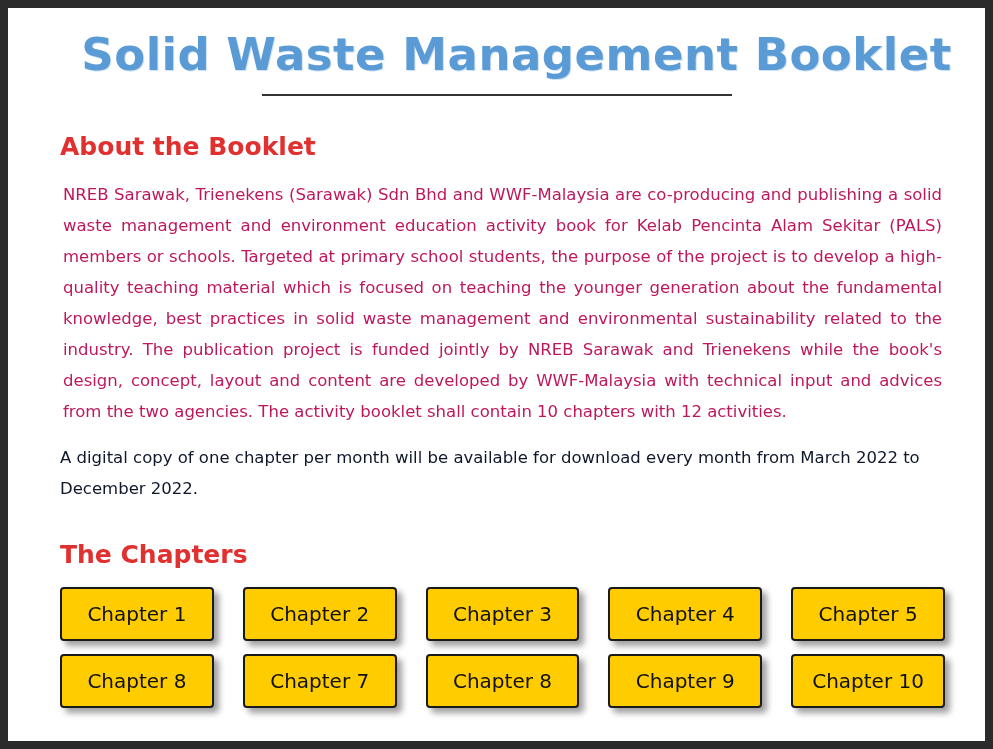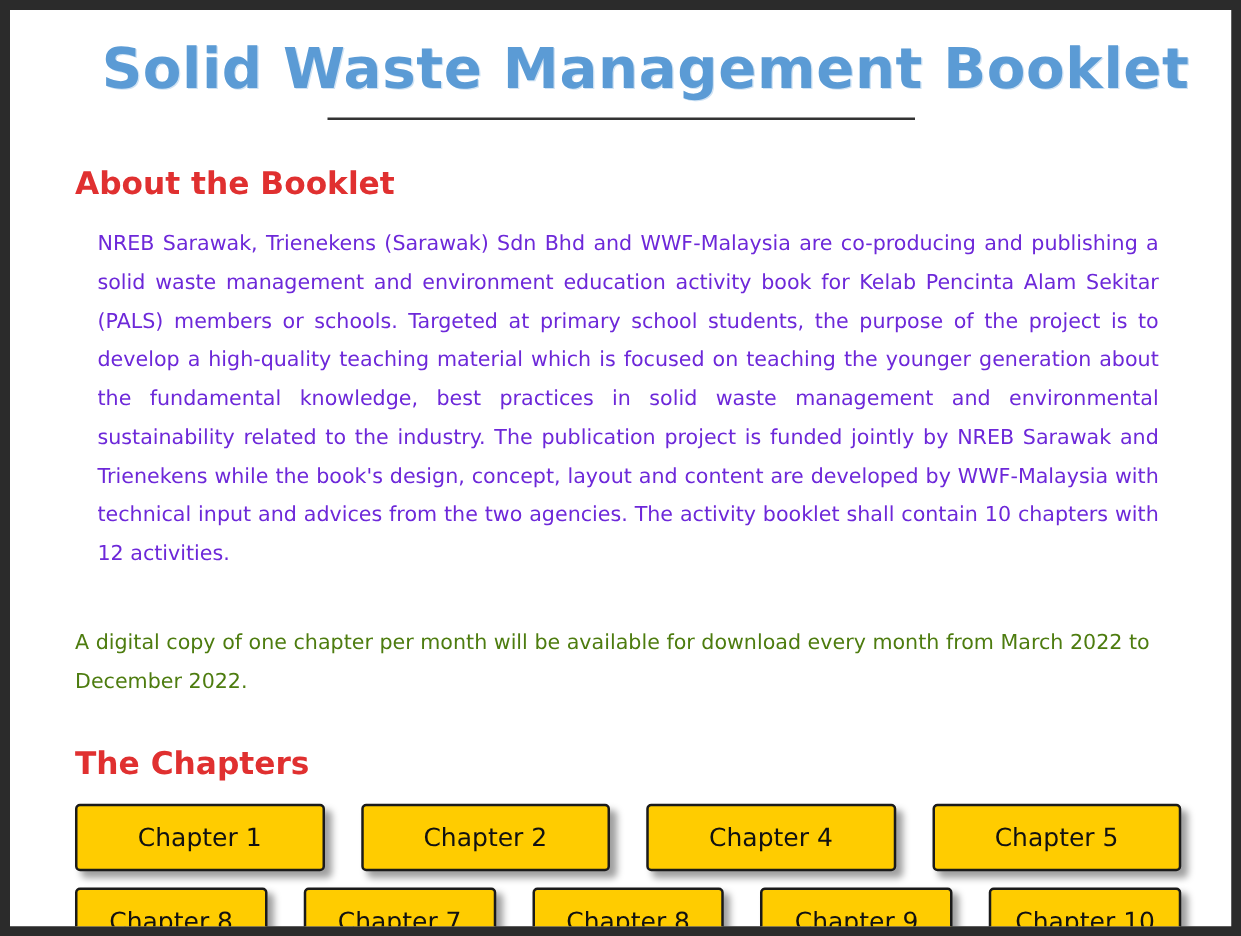--- a/index.html
+++ b/index.html
@@ -45,34 +45,34 @@
     padding: 0 40px 0 52px;
   }
   h2.section {
     color: #e03030;
     font-family: "DejaVu Sans", sans-serif;
     font-weight: bold;
     font-size: 25px;
     margin: 36px 0 18px 0;
   }
   p.body-text {
-    color: #6d28d9;
+    color: #be185d;
     font-family: "DejaVu Sans", sans-serif;
     font-size: 16.5px;
     line-height: 31px;
     text-align: justify;
-    margin: 18px;
+    margin: 3px;
   }
   p.note-text {
-    color: #4d7c0f;
+    color: #0f172a;
     font-family: "DejaVu Sans", sans-serif;
     font-size: 16.5px;
     line-height: 31px;
     text-align: left;
-    margin: 40px 0 0 0;
+    margin: 15px 0 0 0;
   }
   .chapters {
     margin-top: 14px;
   }
   .chapter-row {
     display: flex;
     gap: 29px;
     margin-bottom: 13px;
   }
   .chapter-btn {
@@ -107,20 +107,21 @@
     <p class="body-text">NREB Sarawak, Trienekens (Sarawak) Sdn Bhd and WWF-Malaysia are co-producing and publishing a solid waste management and environment education activity book for Kelab Pencinta Alam Sekitar (PALS) members or schools. Targeted at primary school students, the purpose of the project is to develop a high-quality teaching material which is focused on teaching the younger generation about the fundamental knowledge, best practices in solid waste management and environmental sustainability related to the industry. The publication project is funded jointly by NREB Sarawak and Trienekens while the book's design, concept, layout and content are developed by WWF-Malaysia with technical input and advices from the two agencies. The activity booklet shall contain 10 chapters with 12 activities.</p>
 
     <p class="note-text">A digital copy of one chapter per month will be available for download every month from March 2022 to December 2022.</p>
 
     <h2 class="section">The Chapters</h2>
 
     <div class="chapters">
       <div class="chapter-row">
         <div class="chapter-btn">Chapter 1</div>
         <div class="chapter-btn">Chapter 2</div>
+        <div class="chapter-btn">Chapter 3</div>
         <div class="chapter-btn">Chapter 4</div>
         <div class="chapter-btn">Chapter 5</div>
       </div>
       <div class="chapter-row">
         <div class="chapter-btn">Chapter 8</div>
         <div class="chapter-btn">Chapter 7</div>
         <div class="chapter-btn">Chapter 8</div>
         <div class="chapter-btn">Chapter 9</div>
         <div class="chapter-btn">Chapter 10</div>
       </div>

